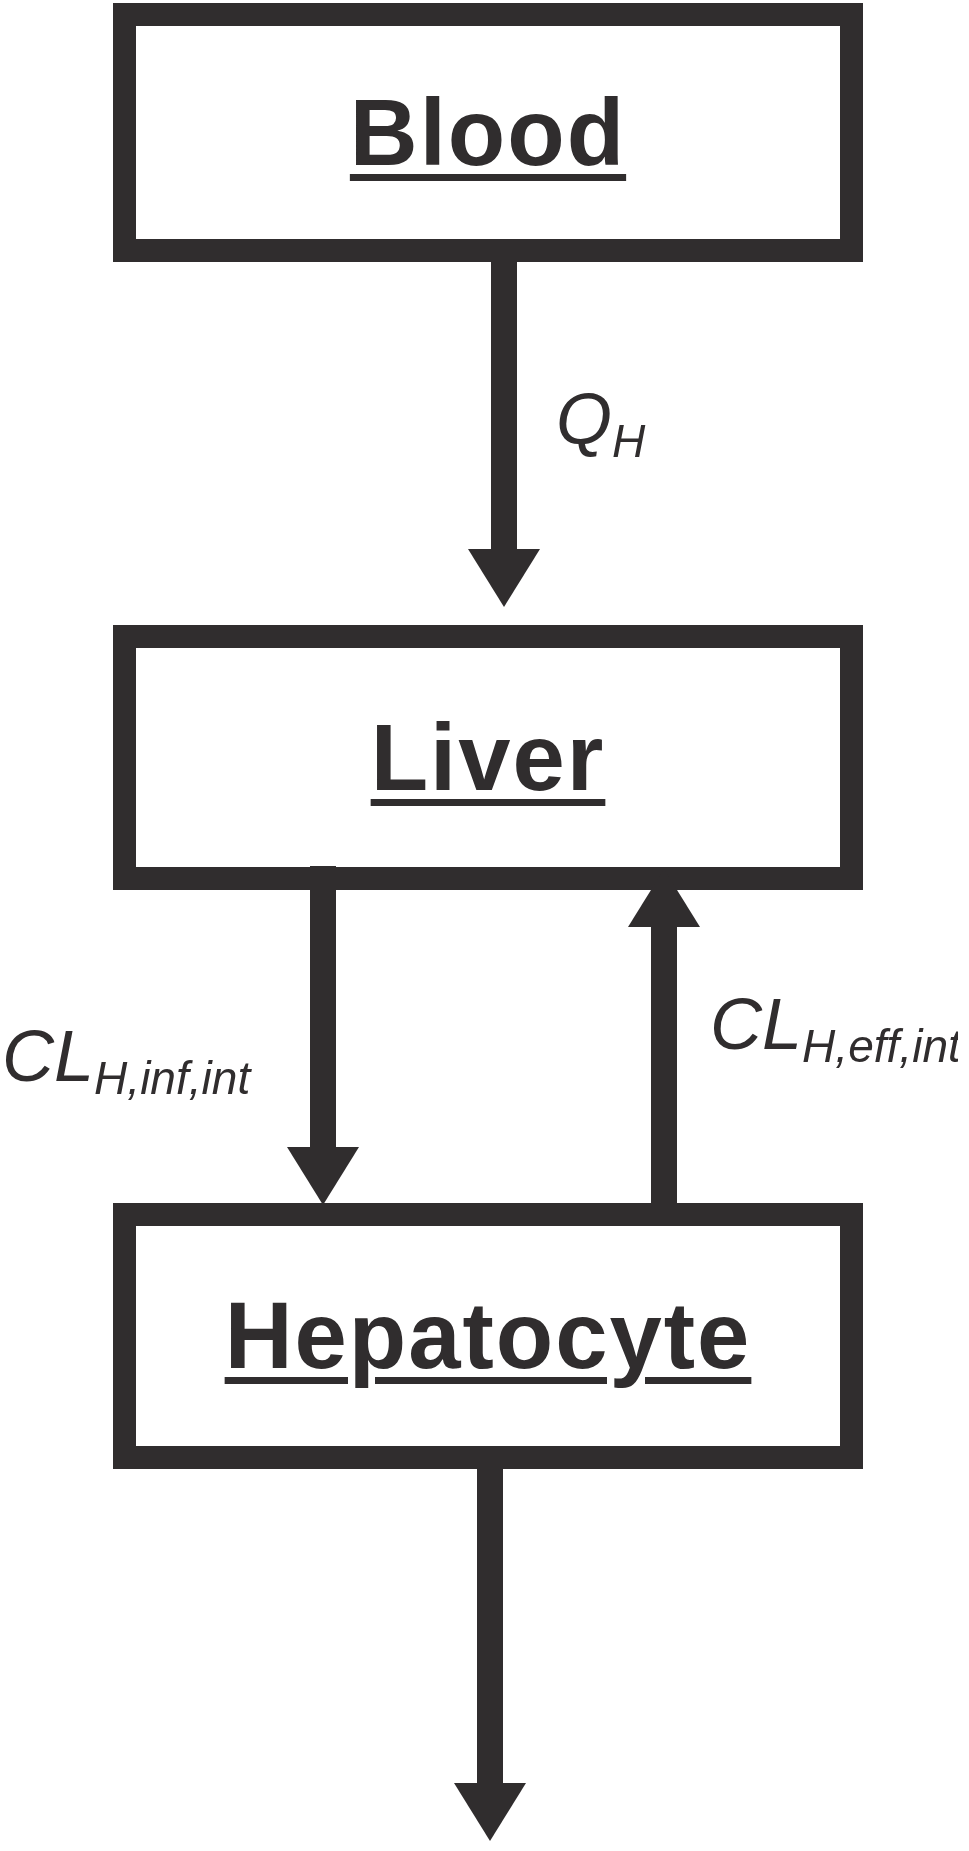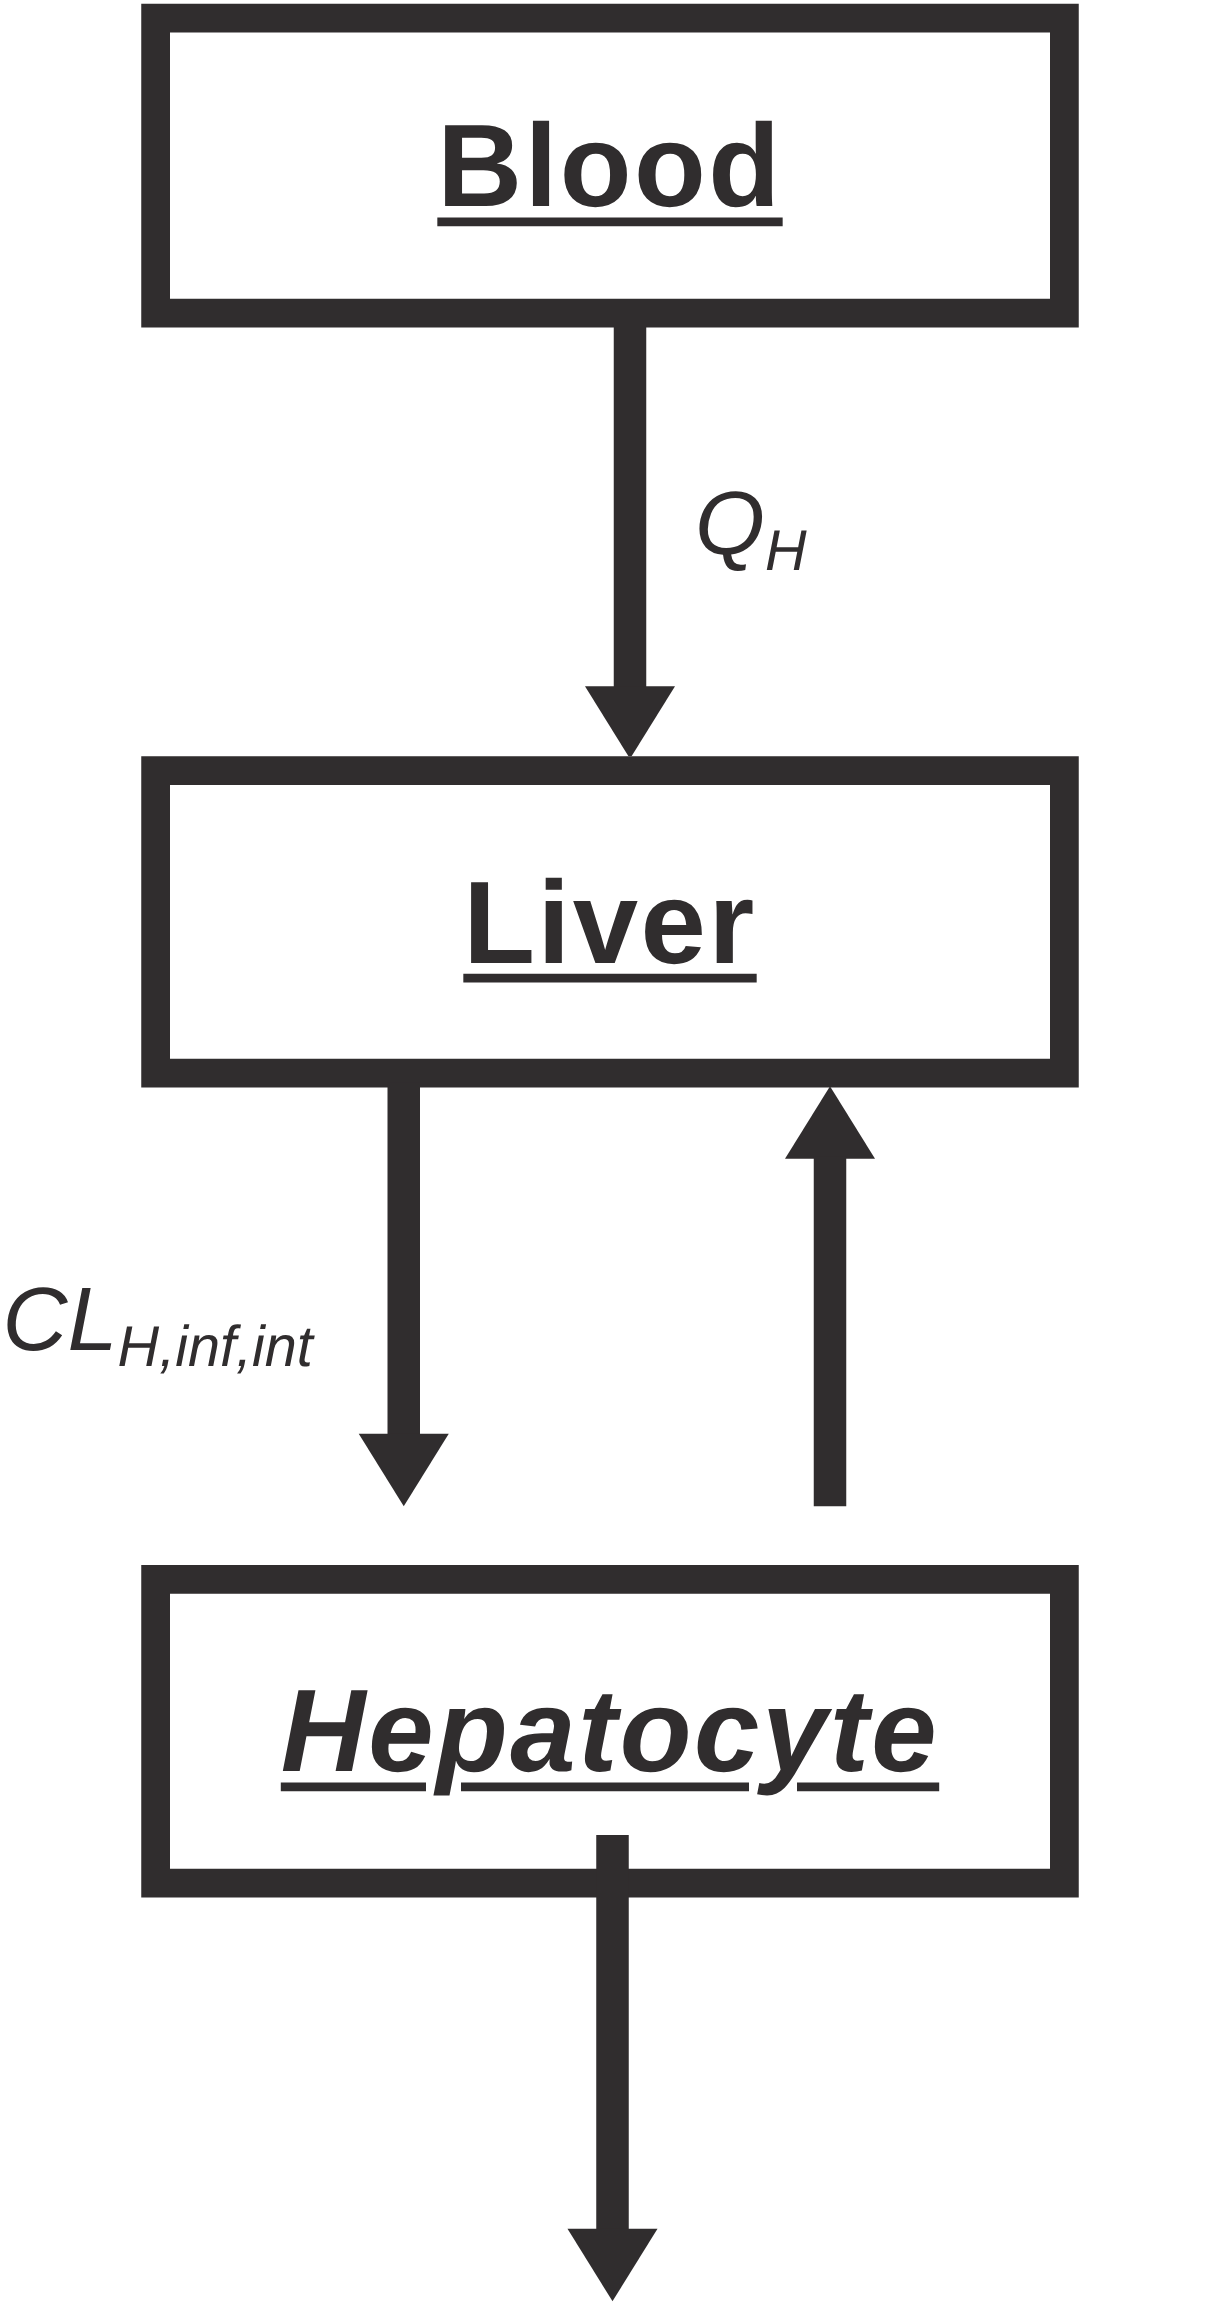--- a/index.html
+++ b/index.html
@@ -32,22 +32,22 @@
     font-weight: bold;
     font-size: 94px;
     letter-spacing: 2px;
     line-height: 1;
     text-decoration: underline;
     text-decoration-thickness: 7px;
     text-underline-offset: 9px;
     white-space: nowrap;
   }
   #box-blood      { top: 3px;    height: 259px; }
-  #box-liver      { top: 605px;  height: 265px; }
-  #box-hepatocyte { top: 1252px; height: 266px; font-style: italic; }
+  #box-liver      { top: 625px;  height: 265px; }
+  #box-hepatocyte { top: 1203px; height: 266px; }
 
   
   .stem {
     position: absolute;
     width: 26px;
     background: #302d2e;
   }
   .head {
     position: absolute;
     width: 0;
@@ -109,20 +109,23 @@
   </div>
 
   <div class="stem" id="stem-inf"></div>
   <div class="head down" id="head-inf"></div>
   <div class="flow-label" id="label-inf">
     <span>CL</span><sub>H,inf,int</sub>
   </div>
 
   <div class="head up" id="head-eff"></div>
   <div class="stem" id="stem-eff"></div>
+  <div class="flow-label" id="label-eff">
+    <span>CL</span><sub>H,eff,int</sub>
+  </div>
 
   <div class="node-box" id="box-hepatocyte">
     <span class="node-label">Hepatocyte</span>
   </div>
 
   <div class="stem" id="stem-elim"></div>
   <div class="head down" id="head-elim"></div>
 
 </div>
 

